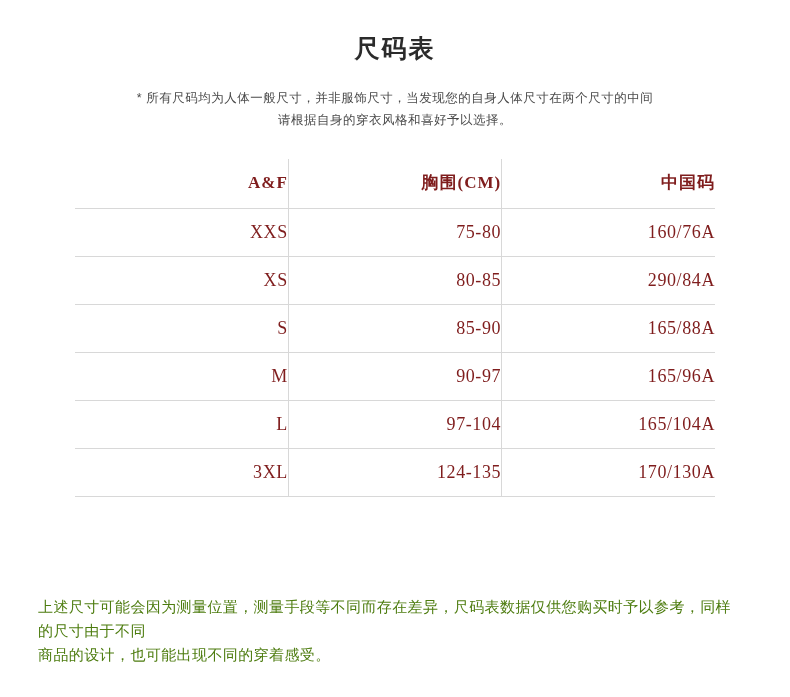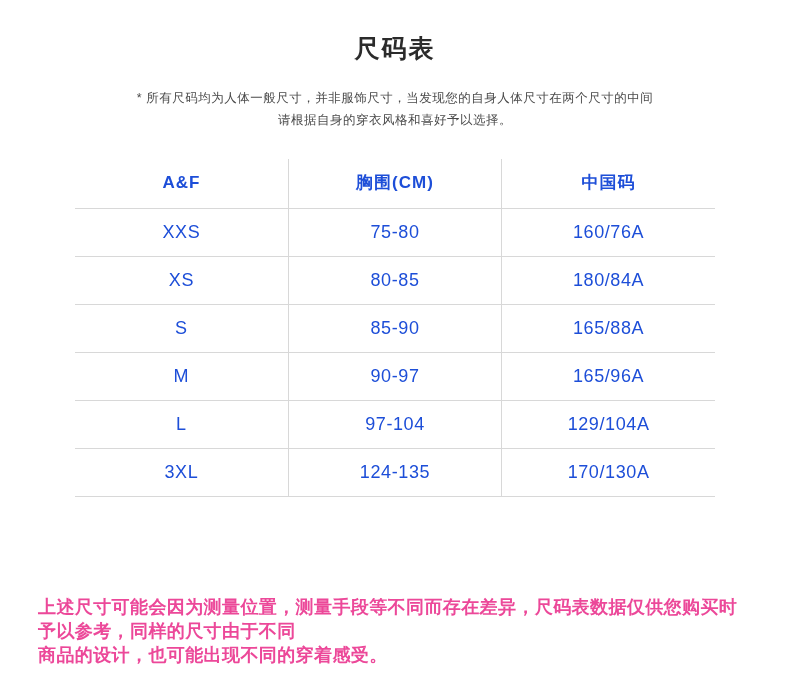--- a/index.html
+++ b/index.html
@@ -43,23 +43,24 @@
     margin: 28px auto 0 auto;
     width: 640px;
   }
   table.size-table {
     width: 100%;
     border-collapse: collapse;
     table-layout: fixed;
   }
   table.size-table th,
   table.size-table td {
-    text-align: center;
+    text-align: right;
     border-bottom: 1px solid #d8d8d8;
-    color: #1d4ed8;
+    color: #7f1d1d;
+    font-family: Liberation Serif, serif;
   }
   table.size-table th {
     font-size: 17px;
     font-weight: bold;
     padding: 12px 0 14px 0;
     letter-spacing: 1px;
   }
   table.size-table td {
     font-size: 18px;
     padding: 13px 0 13px 0;
@@ -79,25 +80,24 @@
     bottom: 30px;
     width: 700px;
   }
   .footer-title {
     font-size: 13px;
     color: #3b3b3b;
     letter-spacing: 1px;
     margin-bottom: 12px;
   }
   .footer-text {
-    font-size: 18px;
-    color: #ec4899;
+    font-size: 15px;
+    color: #4d7c0f;
     line-height: 24px;
     letter-spacing: 0.4px;
-    font-weight: bold;
   }
   .footer-text .line {
     display: block;
   }
 </style>
 </head>
 <body>
 
 <div class="page">
 
@@ -119,36 +119,36 @@
       </thead>
       <tbody>
         <tr>
           <td>XXS</td>
           <td class="col-div">75-80</td>
           <td>160/76A</td>
         </tr>
         <tr>
           <td>XS</td>
           <td class="col-div">80-85</td>
-          <td>180/84A</td>
+          <td>290/84A</td>
         </tr>
         <tr>
           <td>S</td>
           <td class="col-div">85-90</td>
           <td>165/88A</td>
         </tr>
         <tr>
           <td>M</td>
           <td class="col-div">90-97</td>
           <td>165/96A</td>
         </tr>
         <tr>
           <td>L</td>
           <td class="col-div">97-104</td>
-          <td>129/104A</td>
+          <td>165/104A</td>
         </tr>
         <tr>
           <td>3XL</td>
           <td class="col-div">124-135</td>
           <td>170/130A</td>
         </tr>
       </tbody>
     </table>
   </div>
 

